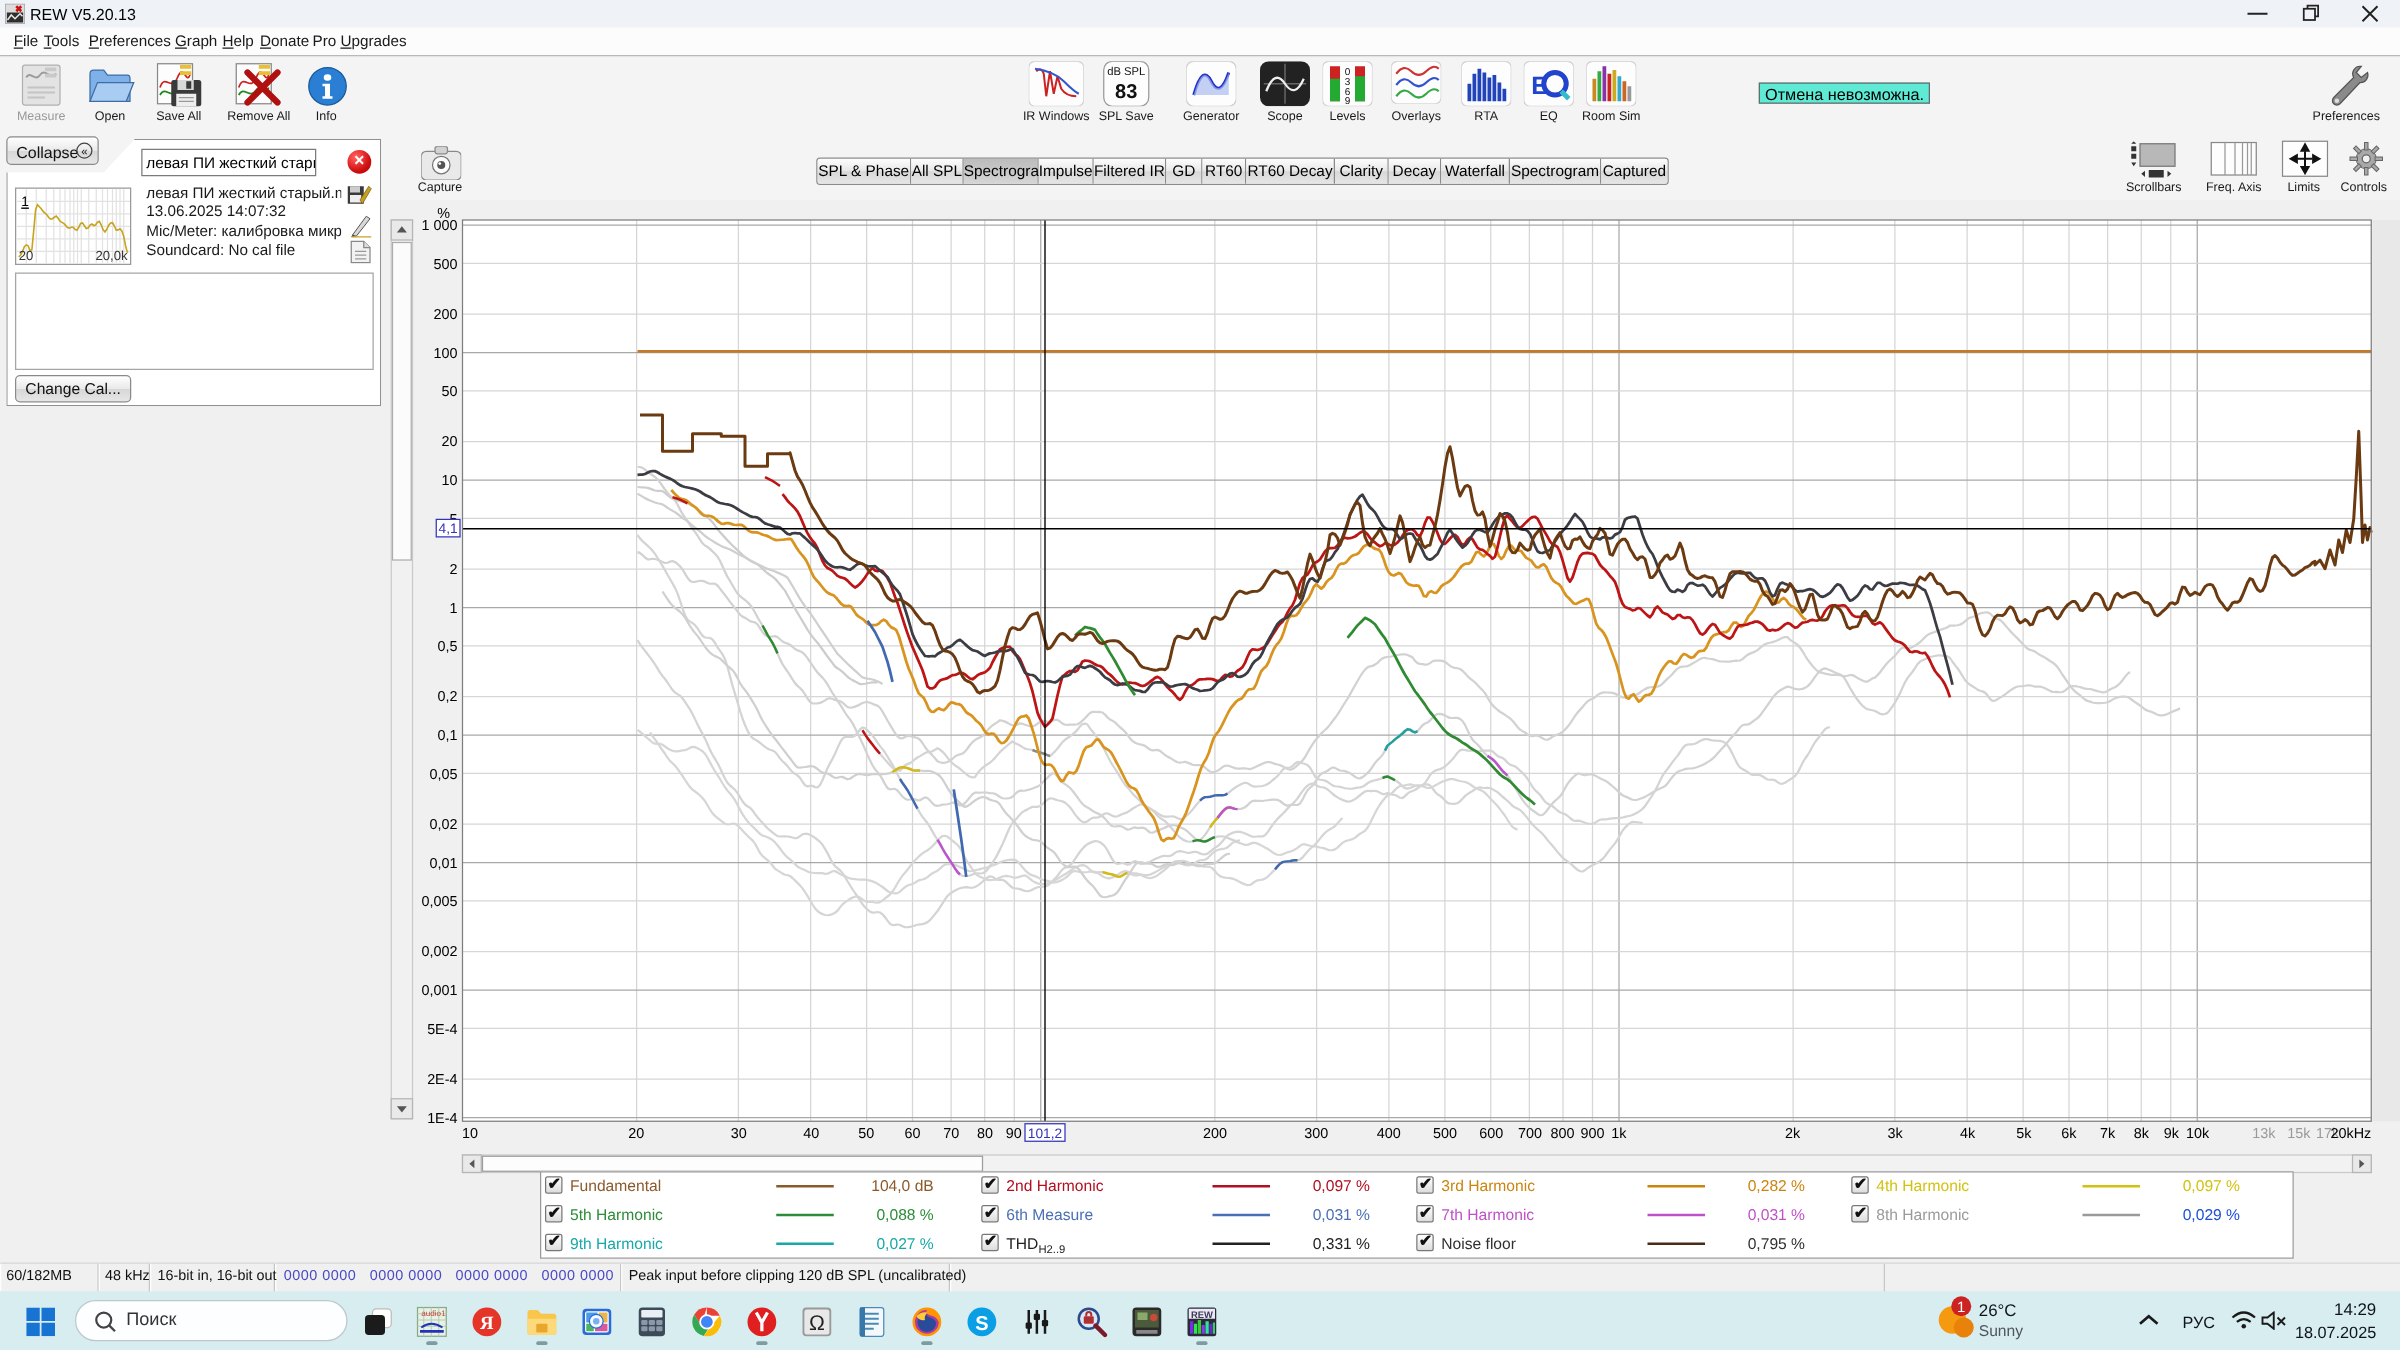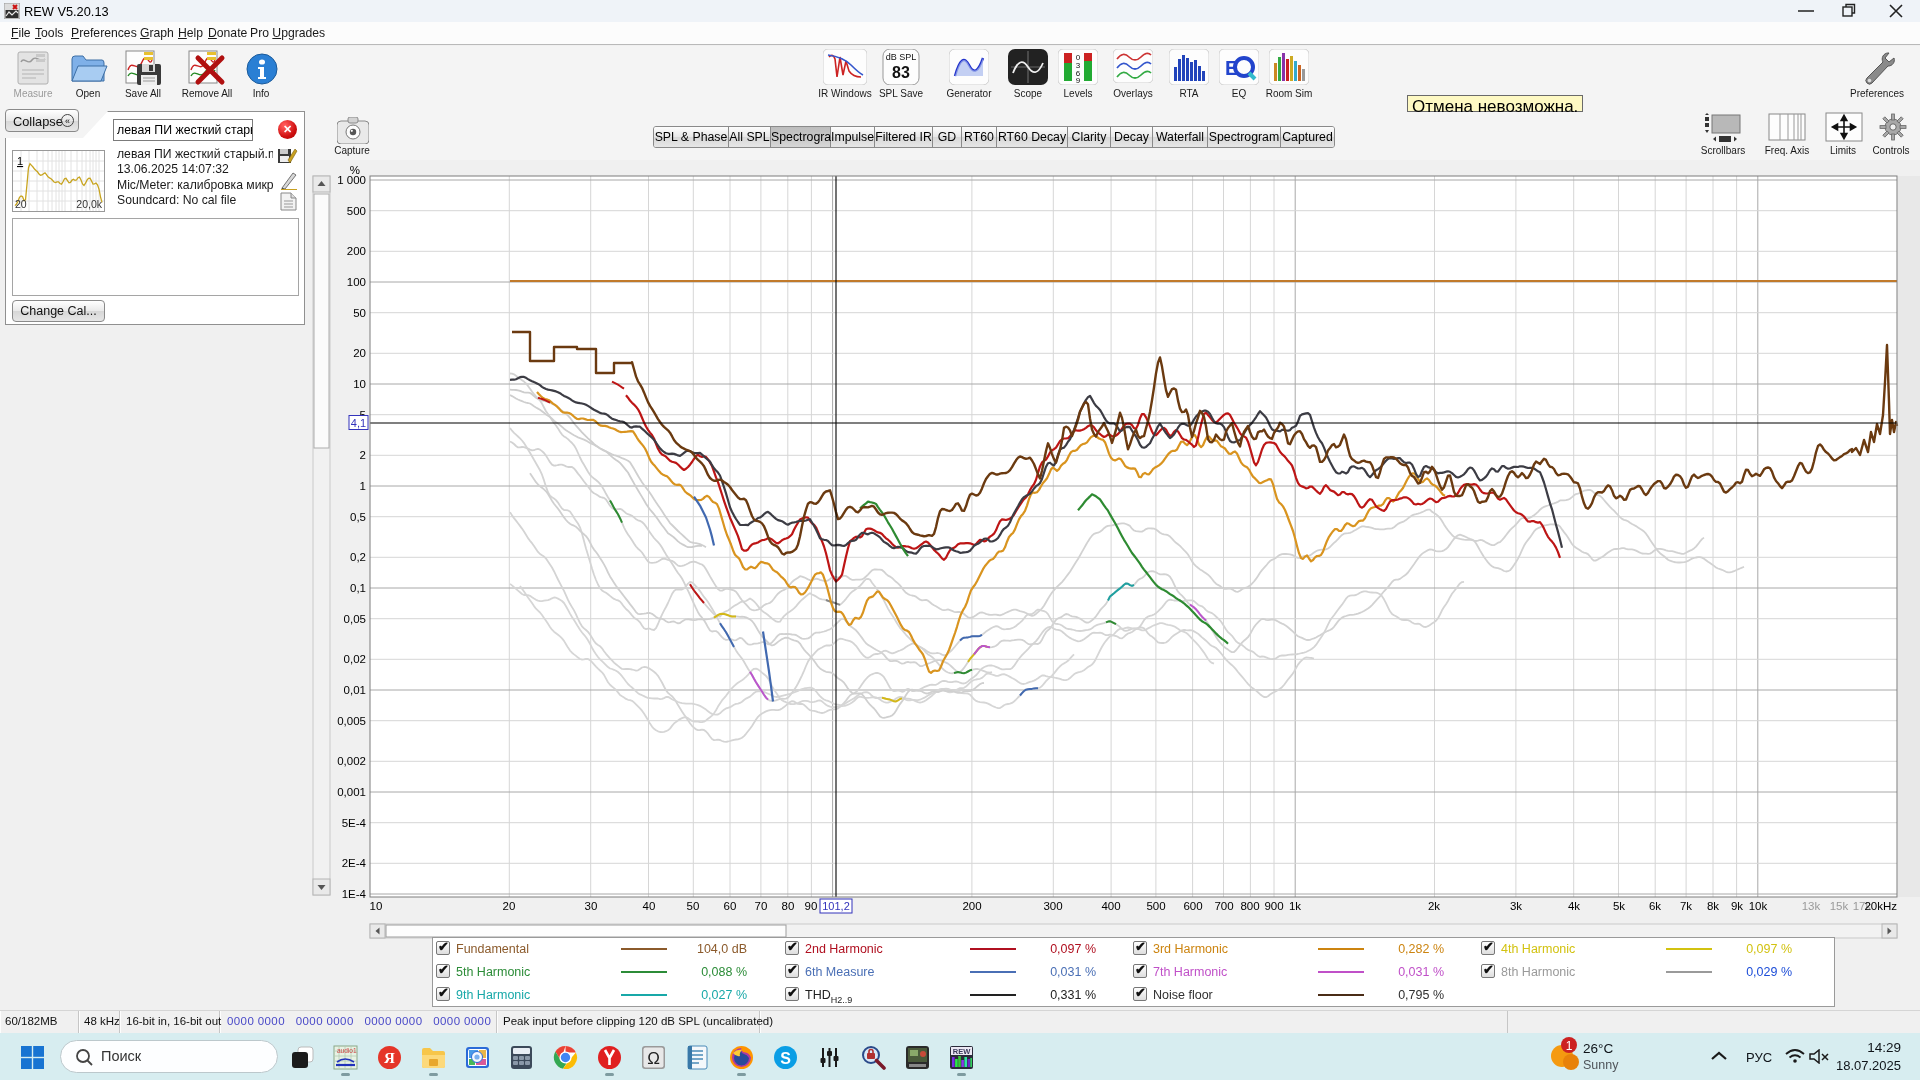--- a/index.html
+++ b/index.html
@@ -6,21 +6,21 @@
 #root{position:absolute;left:0;top:0;width:1920px;height:1080px;background:#f0f0f0}
 .abs{position:absolute}
 #titlebar{left:0;top:0;width:1920px;height:22px;background:#eff3f8;font-size:12.8px;color:#000}
 #titlebar .t{position:absolute;left:24px;top:4px}
 #menubar{left:0;top:22px;width:1920px;height:23px;background:#fcfcfc;border-bottom:1px solid #b9b9b9;font-size:12.2px}
 #menubar span{position:absolute;top:4px;color:#1a1a1a}
 u{text-decoration:underline}
 #toolarea{left:0;top:46px;width:1920px;height:114px;background:#f4f4f4}
 .iconlbl{position:absolute;font-size:10px;color:#1a1a1a;text-align:right;transform:translateX(-50%);white-space:nowrap}
 .graylbl{color:#9a9a9a}
-.tip{position:absolute;left:1407px;top:95px;height:17px;background:#fef9c3;border:1px solid #6a6a6a;font-size:17px;padding:1px 4px;color:#000;white-space:nowrap}
+.tip{position:absolute;left:1407px;top:66px;height:17px;background:#5eead4;border:1px solid #6a6a6a;font-size:13px;padding:1px 4px;color:#000;white-space:nowrap}
 
 #tabs{position:absolute;left:653px;top:126px;height:22px;display:flex;border:1px solid #8a8a8a;border-radius:3px;overflow:hidden}
 #tabs .tab{height:20px;line-height:20px;font-size:12.3px;color:#000;text-align:center;background:linear-gradient(#fdfdfd,#e8e8e8 48%,#d8d8d8 52%,#e6e6e6);border-right:1px solid #8a8a8a;white-space:nowrap}
 #tabs .tab:last-child{border-right:none}
 #tabs .sel{background:linear-gradient(#bcbcbc,#c9c9c9 55%,#d6d6d6)}
 
 #lpanel{left:5px;top:111px;width:300px;height:214px}
 #lpanel .bd{position:absolute;inset:0;background:#fff;border:1px solid #909090;clip-path:polygon(0 27px,78px 27px,103px 0,100% 0,100% 100%,0 100%)}
 .btn{position:absolute;background:linear-gradient(#ffffff,#e9e9e9 50%,#d7d7d7 52%,#e6e6e6);border:1px solid #8a8a8a;border-radius:4px;font-size:13px;color:#111;text-align:center}
 #collapse{left:5px;top:109px;width:74px;height:23px;line-height:21px;z-index:5;font-size:12.8px}

